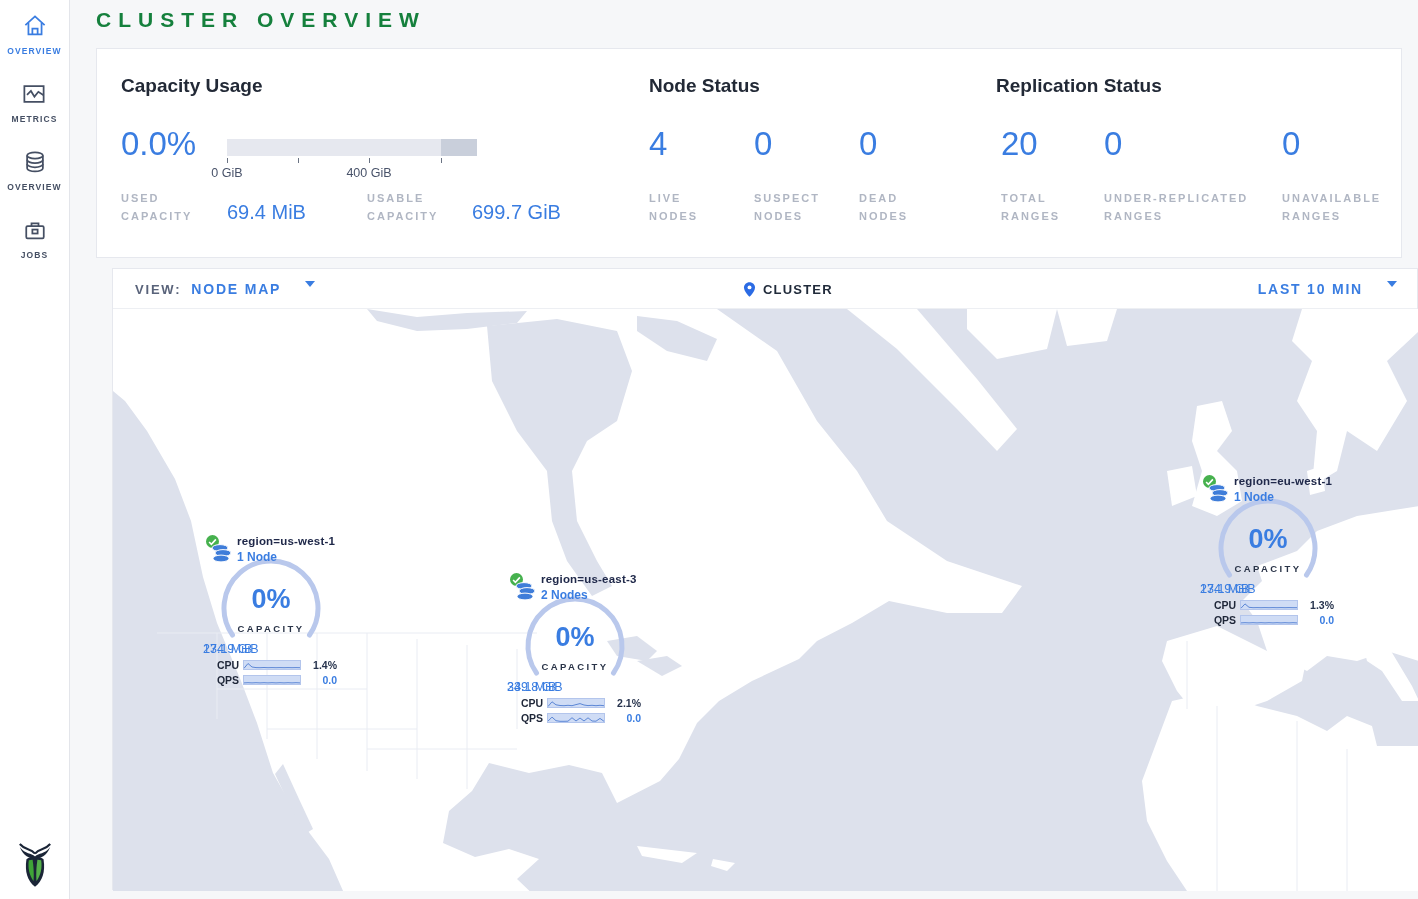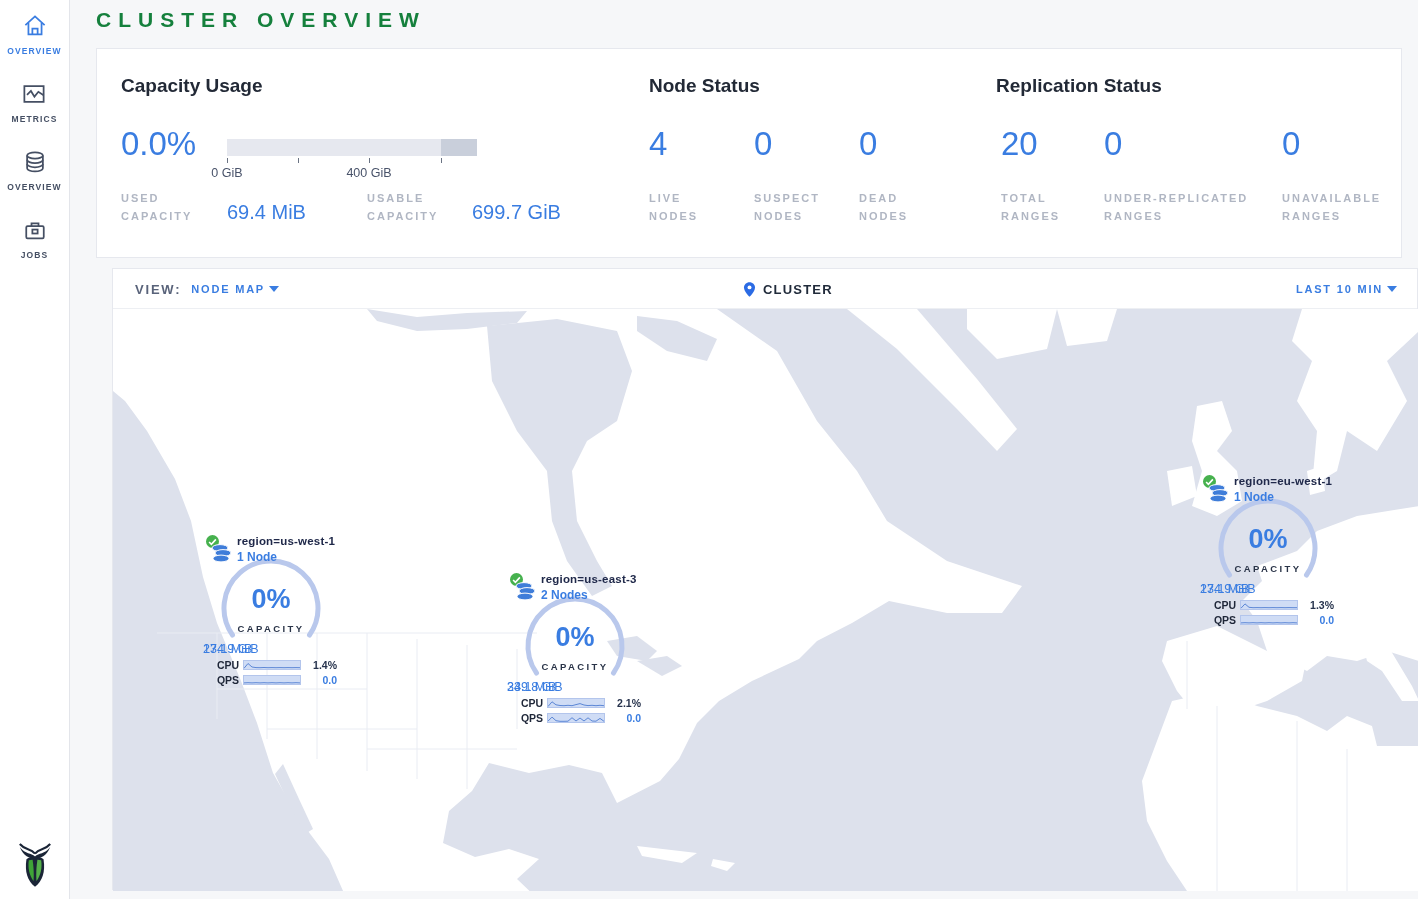--- a/index.html
+++ b/index.html
@@ -34,21 +34,21 @@
   .cap-bar .seg{position:absolute;top:0;height:100%;}
   .cap-ticks{position:absolute;left:130px;top:90px;width:250px;height:40px;}
   .cap-ticks .tick{position:absolute;top:19px;width:1px;height:5px;background:#6a7383;}
   .cap-ticks .tick-label{position:absolute;top:27px;transform:translateX(-50%);font-size:12.5px;color:#49536a;white-space:nowrap;}
 
   
   .map-panel{left:112px;top:268px;width:1306px;height:622px;}
   .map-bar{position:absolute;left:0;top:0;width:100%;height:40px;background:#fff;border-bottom:1px solid #edeff3;z-index:4;}
   .view-group{position:absolute;left:22px;top:0;height:40px;display:flex;align-items:center;gap:10px;}
   .bar-label{font-size:13px;letter-spacing:1.8px;color:#59637a;font-weight:600;}
-  .bar-link{font-size:11px;letter-spacing:1.8px;color:var(--accent);font-weight:700;display:flex;align-items:center;gap:4px;cursor:pointer;}
+  .bar-link{font-size:14px;letter-spacing:1.8px;color:var(--accent);font-weight:700;display:flex;gap:24px;cursor:pointer;}
   .caret{width:0;height:0;border-left:5px solid transparent;border-right:5px solid transparent;border-top:6px solid var(--accent);display:inline-block;}
   .loc-group{position:absolute;left:630px;top:0;height:40px;display:flex;align-items:center;gap:7px;}
   .loc-text{font-size:13px;letter-spacing:1.2px;font-weight:700;color:#212b3b;}
   .time-group{position:absolute;right:20px;top:0;height:40px;display:flex;align-items:center;}
 
   .map-area{position:absolute;left:0;top:40px;width:1306px;height:582px;background:var(--ocean);overflow:hidden;}
   .map-svg{position:absolute;left:0;top:0;}
 
   
   .node{position:absolute;width:160px;height:158px;z-index:3;}

